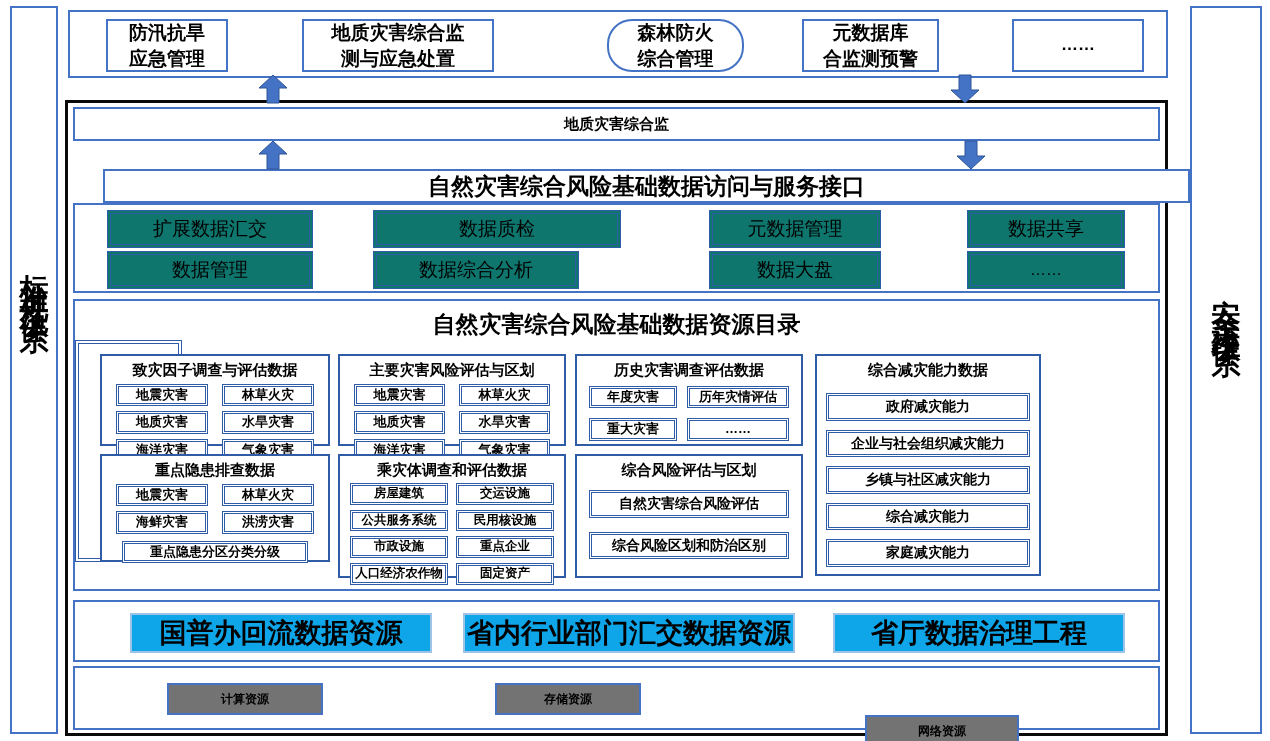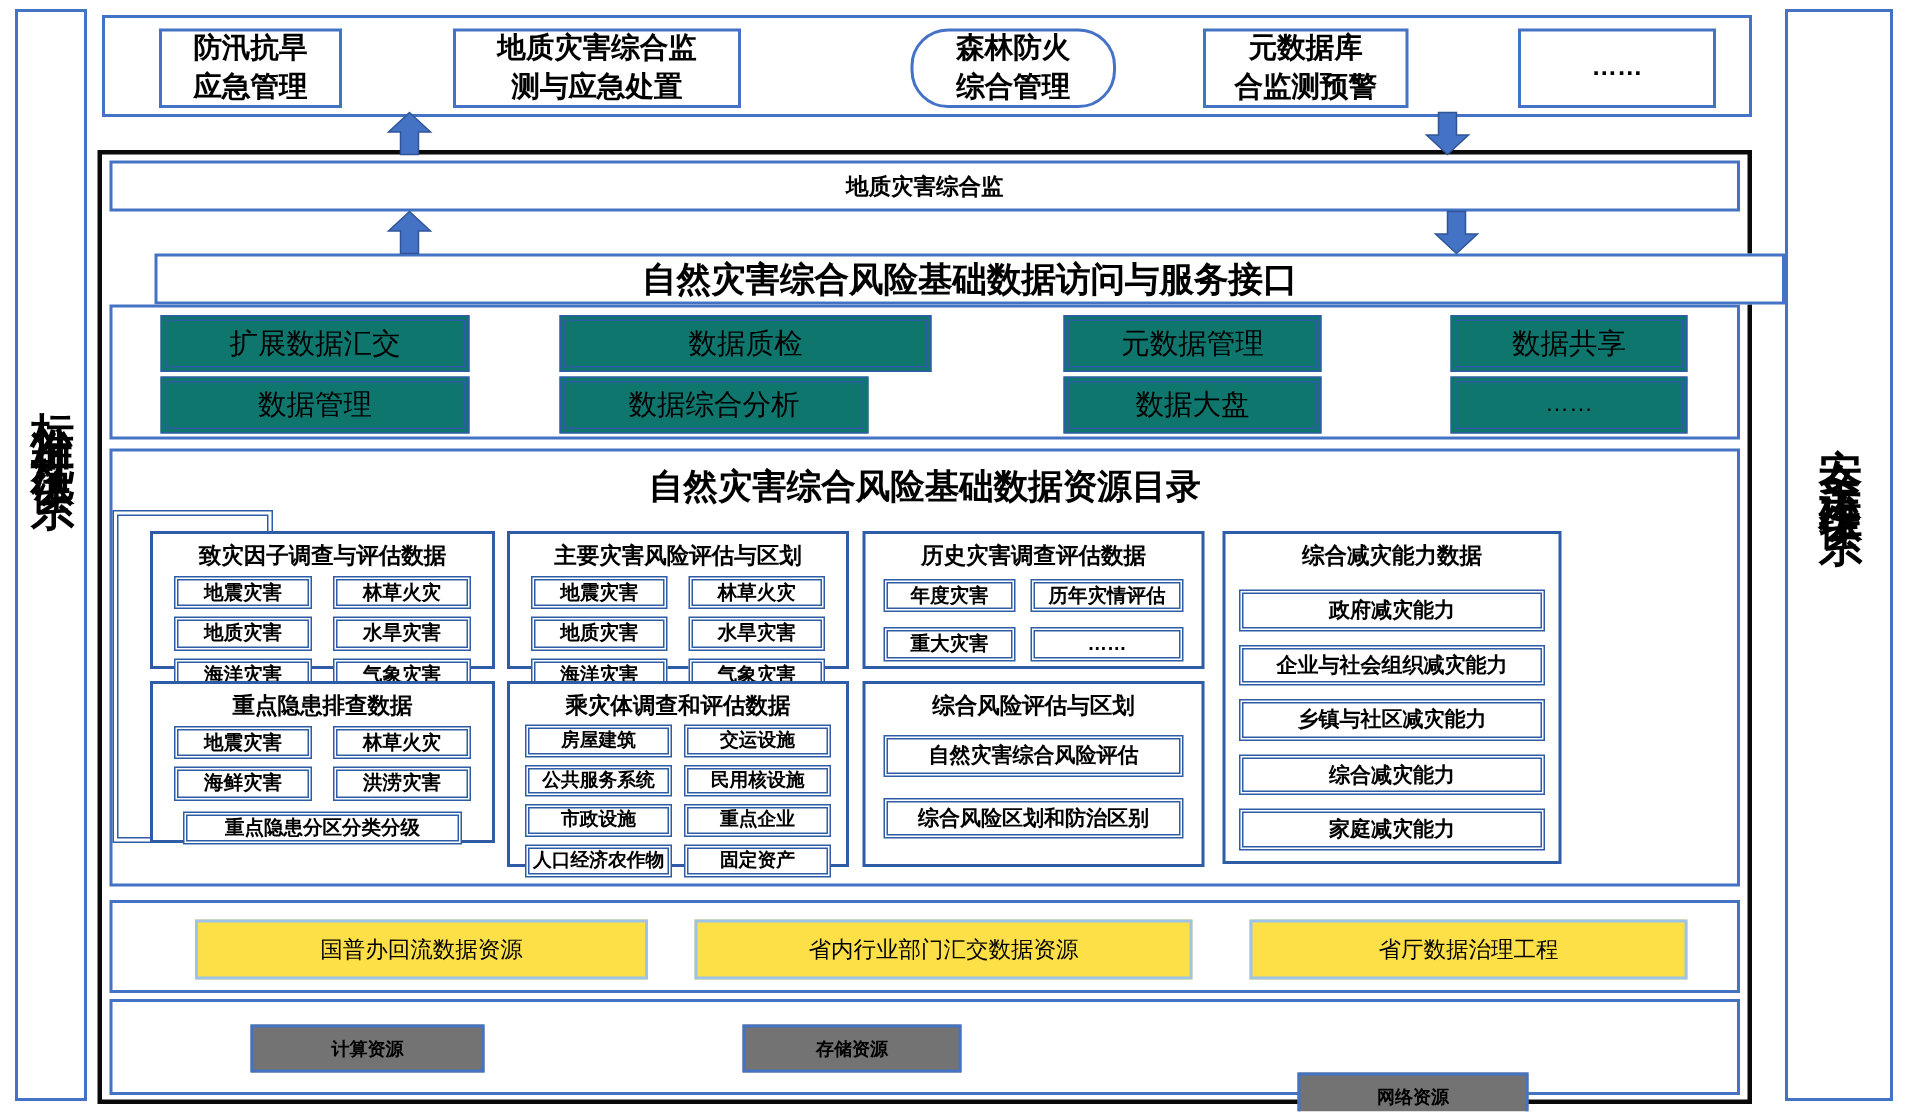--- a/index.html
+++ b/index.html
@@ -92,22 +92,22 @@
   .g6 .item{font-size:12.5px;}
   .stack{display:flex;flex-direction:column;align-items:center;gap:9px;padding-top:13px;}
   .g4 .stack .item{width:204px;font-size:14px;padding:4px 0;}
   .g7 .stack{gap:14px;padding-top:10px;}
   .g7 .stack .item{width:200px;font-size:14px;padding:4px 0;}
   .wide-item{margin:7px auto 0 auto;width:186px;}
 
   
   .sources{top:497px;height:62px;}
   .src-box{position:absolute;top:11px;height:40px;border:2px solid var(--blue-l);
-    background:#fde047;display:flex;align-items:center;justify-content:center;
-    font-size:15px;font-weight:400;}
+    background:#0ea5e9;display:flex;align-items:center;justify-content:center;
+    font-size:27px;font-weight:700;}
   .s1{left:55px;width:302px;}
   .s2{left:388px;width:332px;}
   .s3{left:758px;width:292px;}
 
   
   .infra{top:563px;height:64px;}
   .infra-box{position:absolute;top:15px;height:32px;border:2px solid var(--blue);
     background:#737373;display:flex;align-items:center;justify-content:center;
     font-size:12px;font-weight:700;}
   .i1{left:92px;width:156px;}

